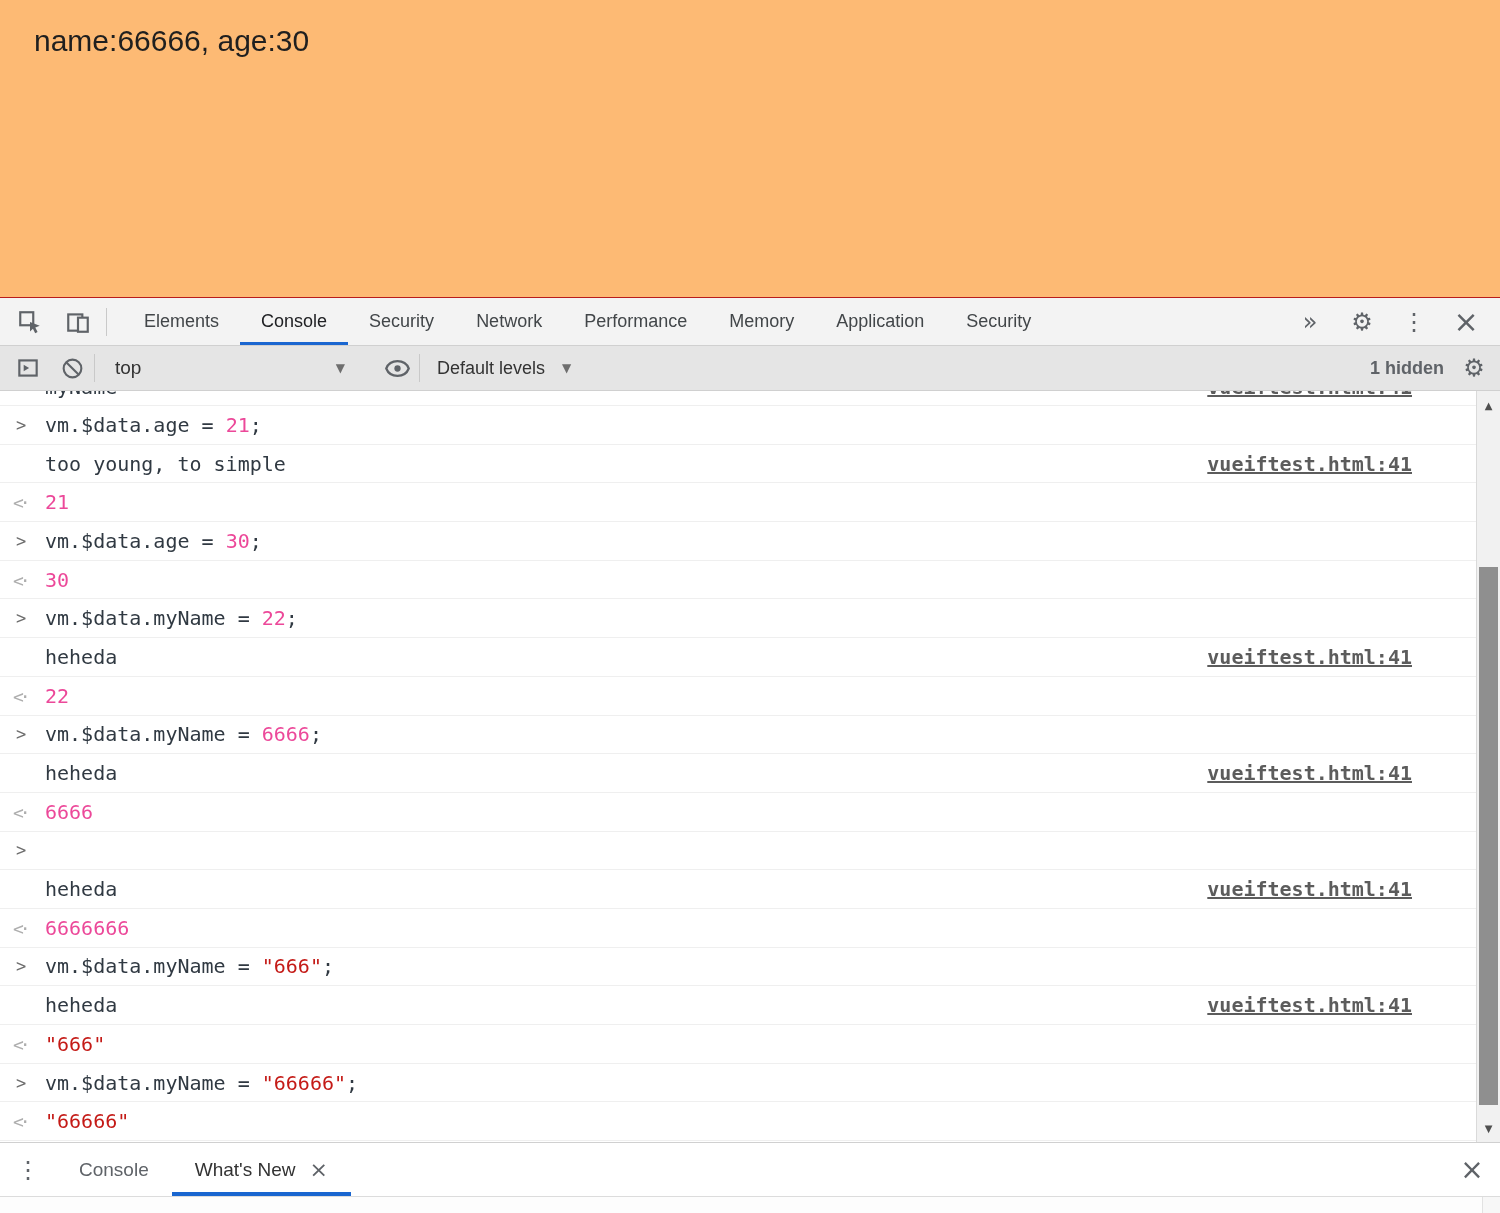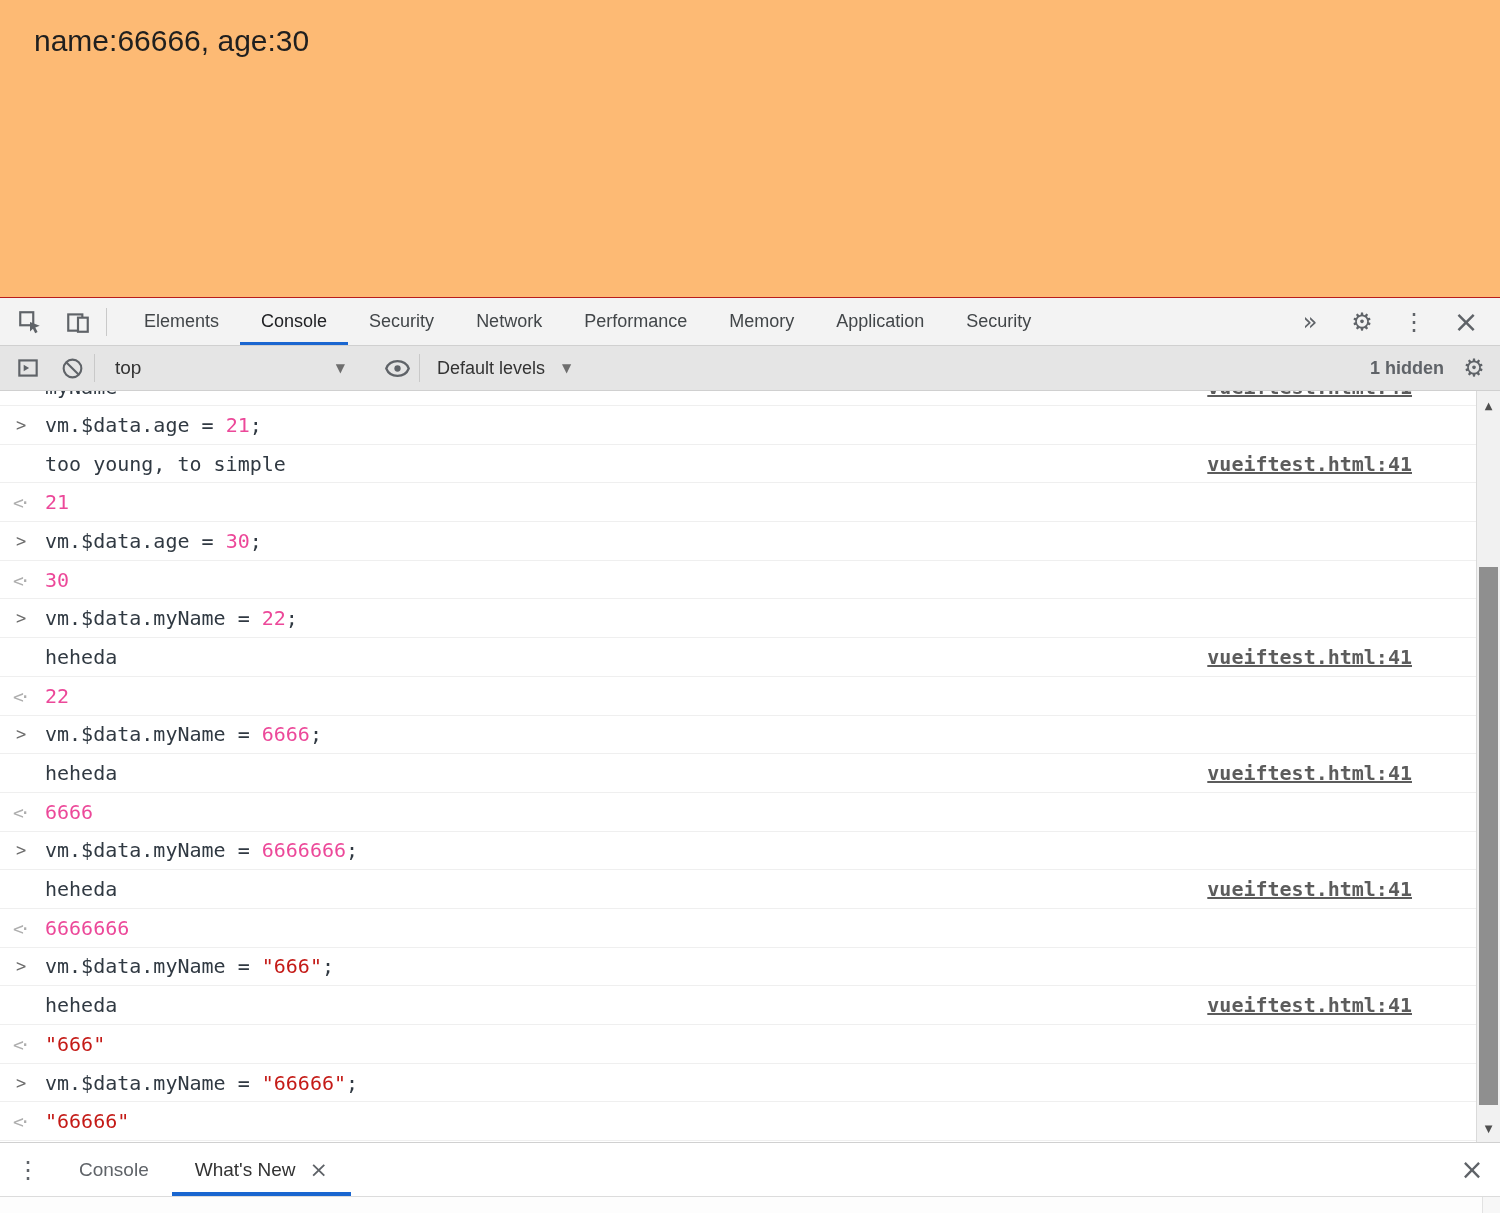--- a/index.html
+++ b/index.html
@@ -199,21 +199,20 @@
         <div class="crow log">
           <span class="code">heheda</span>
           <a class="srclink">vueiftest.html:41</a>
         </div>
         <div class="crow result">
           <span class="cicon out">&lt;·</span>
           <span class="code"><span class="num">6666</span></span>
         </div>
         <div class="crow input">
           <span class="cicon">&gt;</span>
-          <span class="code">vm.$data.myName = <span class="num">6666666</span>;</span>
         </div>
         <div class="crow log">
           <span class="code">heheda</span>
           <a class="srclink">vueiftest.html:41</a>
         </div>
         <div class="crow result">
           <span class="cicon out">&lt;·</span>
           <span class="code"><span class="num">6666666</span></span>
         </div>
         <div class="crow input">

